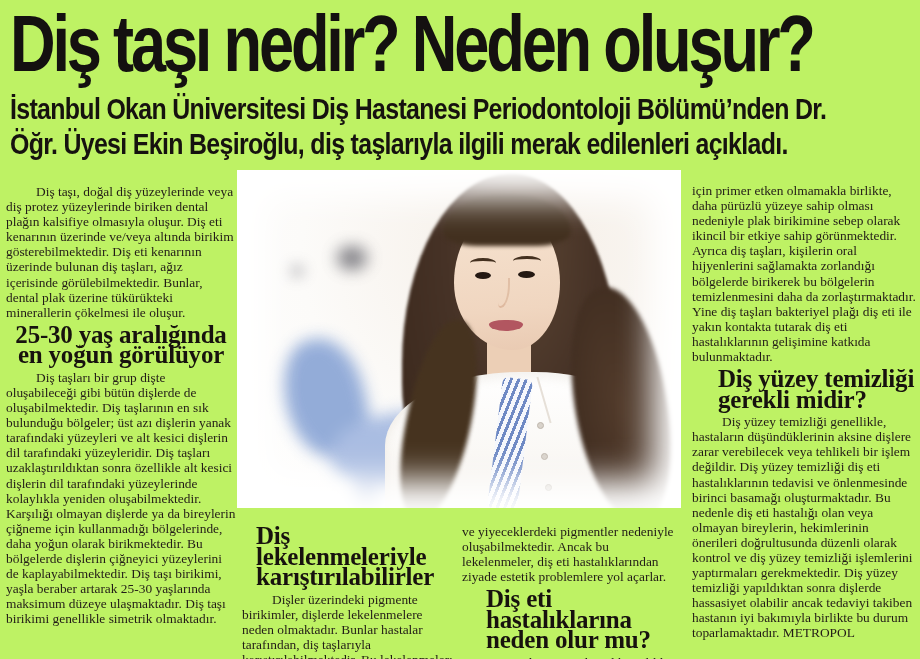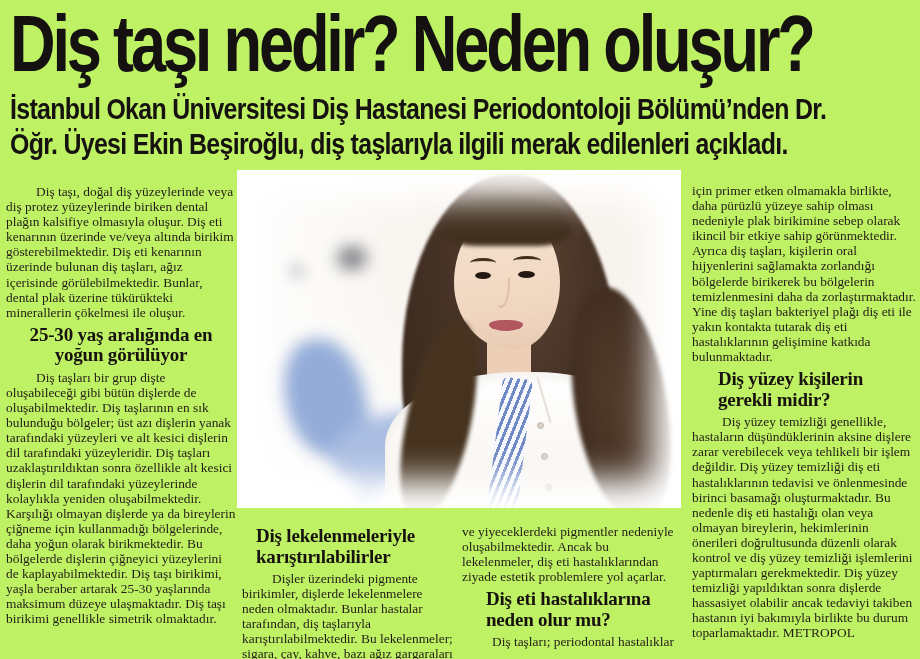--- a/index.html
+++ b/index.html
@@ -36,21 +36,21 @@
     margin-top:12px;
   }
   .col p { text-indent:30px; }
   .col p.no-indent { text-indent:0; }
   .col-left  { left:6px;   top:172px; width:230px; height:487px; }
   .col-mid   { left:242px; top:512px; width:214px; height:147px; }
   .col-third { left:462px; top:512px; width:217px; height:147px; }
   .col-right { left:692px; top:171px; width:225px; height:488px; }
 
   .subhead {
-    font-weight:700; font-size:19px; line-height:20.5px;
+    font-weight:700; font-size:25px; line-height:20.5px;
     color:#17120e; letter-spacing:-0.2px;
   }
   .subhead-center { text-align:center; margin:5px 2px 4px; }
   .subhead-mid    { margin:2px 0 4px 14px; }
   .subhead-third  { margin:5px 0 4px 24px; }
   .subhead-right  { margin:5px 0 4px 26px; }
 
   
   .photo {
     position:absolute; left:237px; top:170px; width:444px; height:338px;
@@ -157,17 +157,17 @@
   </div>
 
   <div class="col col-third">
     <p class="no-indent">ve yiyeceklerdeki pigmentler nedeniyle oluşabilmektedir. Ancak bu lekelenmeler, diş eti hastalıklarından ziyade estetik problemlere yol açarlar.</p>
     <h2 class="subhead subhead-third">Diş eti hastalıklarına neden olur mu?</h2>
     <p>Diş taşları; periodontal hastalıklar</p>
   </div>
 
   <div class="col col-right">
     <p class="no-indent">için primer etken olmamakla birlikte, daha pürüzlü yüzeye sahip olması nedeniyle plak birikimine sebep olarak ikincil bir etkiye sahip görünmektedir. Ayrıca diş taşları, kişilerin oral hijyenlerini sağlamakta zorlandığı bölgelerde birikerek bu bölgelerin temizlenmesini daha da zorlaştırmaktadır. Yine diş taşları bakteriyel plağı diş eti ile yakın kontakta tutarak diş eti hastalıklarının gelişimine katkıda bulunmaktadır.</p>
-    <h2 class="subhead subhead-right">Diş yüzey kişilerin gerekli midir?</h2>
+    <h2 class="subhead subhead-right">Diş yüzey temizliği gerekli midir?</h2>
     <p><span>Diş yüzey temizliği genellikle, hastaların düşündüklerinin aksine dişlere zarar verebilecek veya tehlikeli bir işlem değildir. Diş yüzey temizliği diş eti hastalıklarının tedavisi ve önlenmesinde birinci basamağı oluşturmaktadır. Bu nedenle diş eti hastalığı olan veya olmayan bireylerin, hekimlerinin önerileri doğrultusunda düzenli olarak kontrol ve diş yüzey temizliği işlemlerini yaptırmaları gerekmektedir. Diş yüzey temizliği yapıldıktan sonra dişlerde hassasiyet olabilir ancak tedaviyi takiben hastanın iyi bakımıyla birlikte bu durum toparlamaktadır.</span> <span>METROPOL</span></p>
   </div>
 
 </div>
 
 </body></html>

